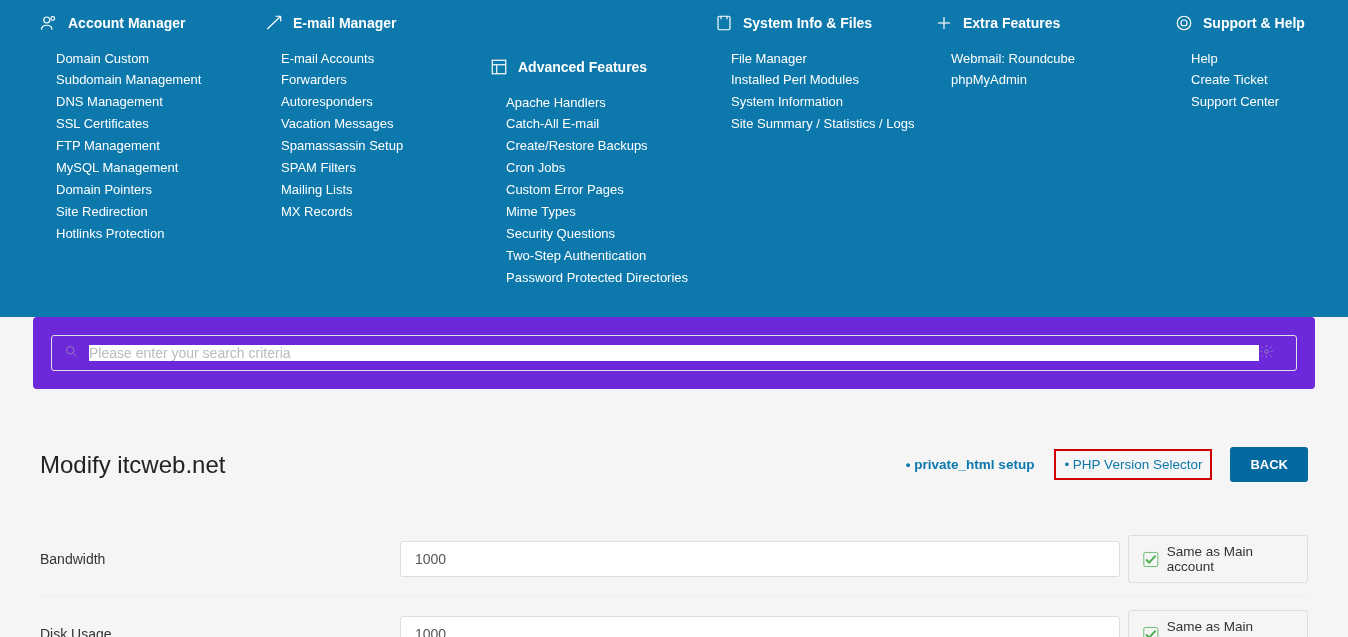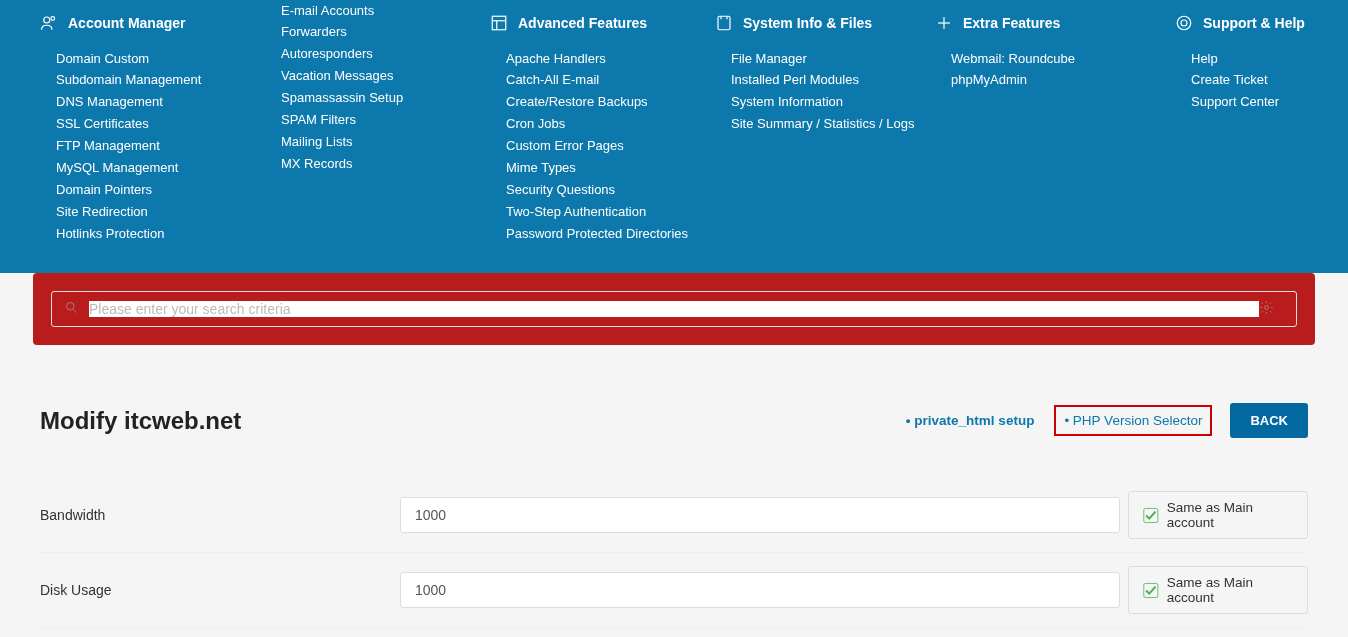--- a/index.html
+++ b/index.html
@@ -1,37 +1,37 @@
 <!DOCTYPE html>
 <html><head>
 <meta charset="utf-8">
 <style>
 * { margin:0; padding:0; box-sizing:border-box; font-family:"Segoe UI",Arial,sans-serif; }
 body { background:#f5f5f5; width:1348px; }
 
 .topnav { background:#0c78ac; padding:0 40px 28px 40px; }
 .nav-cols { display:flex; gap:20px; }
 .nav-col { flex:0 0 auto; }
-.col1{width:205px;} .col2{width:205px;} .col3{width:205px;} .col4{width:200px;} .col5{width:220px;} .col6{width:150px;}
+.col1{width:205px;} .col2{width:205px;} .col3{width:205px;margin-top:44px;} .col4{width:200px;} .col5{width:220px;} .col6{width:150px;}
 .nav-head { display:flex; align-items:center; gap:10px; color:#fff; font-weight:700; font-size:14px; padding:14px 0 16px; cursor:pointer; white-space:nowrap;}
 .nav-head svg { width:18px; height:18px; stroke:#fff; fill:none; stroke-width:1.6; }
 .nav-links { list-style:none; padding-left:16px; }
 .nav-links li { color:#fff; font-size:13px; line-height:1.3; padding:2.5px 0; cursor:pointer; }
 
-.content { background:#b91c1c; margin:0 33px; border-radius:4px; padding:18px; }
+.content { background:#6d28d9; margin:0 33px; border-radius:4px; padding:18px; }
 .search-wrap { position:relative; border:1px solid #e1e1e1; border-radius:3px; display:flex; align-items:center; padding:0 12px; height:36px;}
 .search-wrap svg { width:15px; height:15px; stroke:#aaa; fill:none; margin-right:10px; }
 .search-wrap input { border:none; outline:none; flex:1; font-size:14px; color:#333; }
 .search-wrap input::placeholder{color:#bbb;}
 .gear { cursor:pointer; }
 .gear svg{width:15px;height:15px;stroke:#aaa;fill:none;}
 
 .page-body { padding:20px 40px; }
 .title-row { display:flex; align-items:center; margin:38px 0 40px; }
-.title-row h1 { font-size:24px; font-weight:700; color:#222; flex:1;}
+.title-row h1 { font-size:24px; font-weight:400; color:#222; flex:1;}
 .qlink { color:#0c78ac; font-weight:600; font-size:13.5px; margin-right:16px; cursor:pointer; }
 .qlink::before{content:"• ";}
 .qlink2 { border:2px solid #c00; padding:6px 8px; margin-left:4px; color:#0c78ac; font-weight:400; font-size:13.5px; cursor:pointer;}
 .qlink2::before{content:"• ";}
 .back-btn { background:#0369a1; color:#fff; border:none; font-weight:700; font-size:13px; padding:10px 20px; border-radius:3px; margin-left:18px; cursor:pointer;}
 
 .form-row { display:flex; align-items:center; border-bottom:1px solid #eee; padding:13px 0; }
 .form-row:last-child{border-bottom:none;}
 .flabel { width:360px; color:#333; font-size:14px; display:flex; align-items:center; gap:6px;}
 .finput { flex:1; }
@@ -62,20 +62,26 @@
           <li>DNS Management</li>
           <li>SSL Certificates</li>
           <li>FTP Management</li>
           <li>MySQL Management</li>
           <li>Domain Pointers</li>
           <li>Site Redirection</li>
           <li>Hotlinks Protection</li>
         </ul>
       </div>
       <div class="nav-col col2">
+        <div class="nav-head">
+          <svg viewBox="0 0 24 24">
+            <path d="M3 20L21 3M21 3h-7M21 3v7"></path>
+          </svg>
+          <span>E-mail Manager</span>
+        </div>
         <ul class="nav-links">
           <li>E-mail Accounts</li>
           <li>Forwarders</li>
           <li>Autoresponders</li>
           <li>Vacation Messages</li>
           <li>Spamassassin Setup</li>
           <li>SPAM Filters</li>
           <li>Mailing Lists</li>
           <li>MX Records</li>
         </ul>

